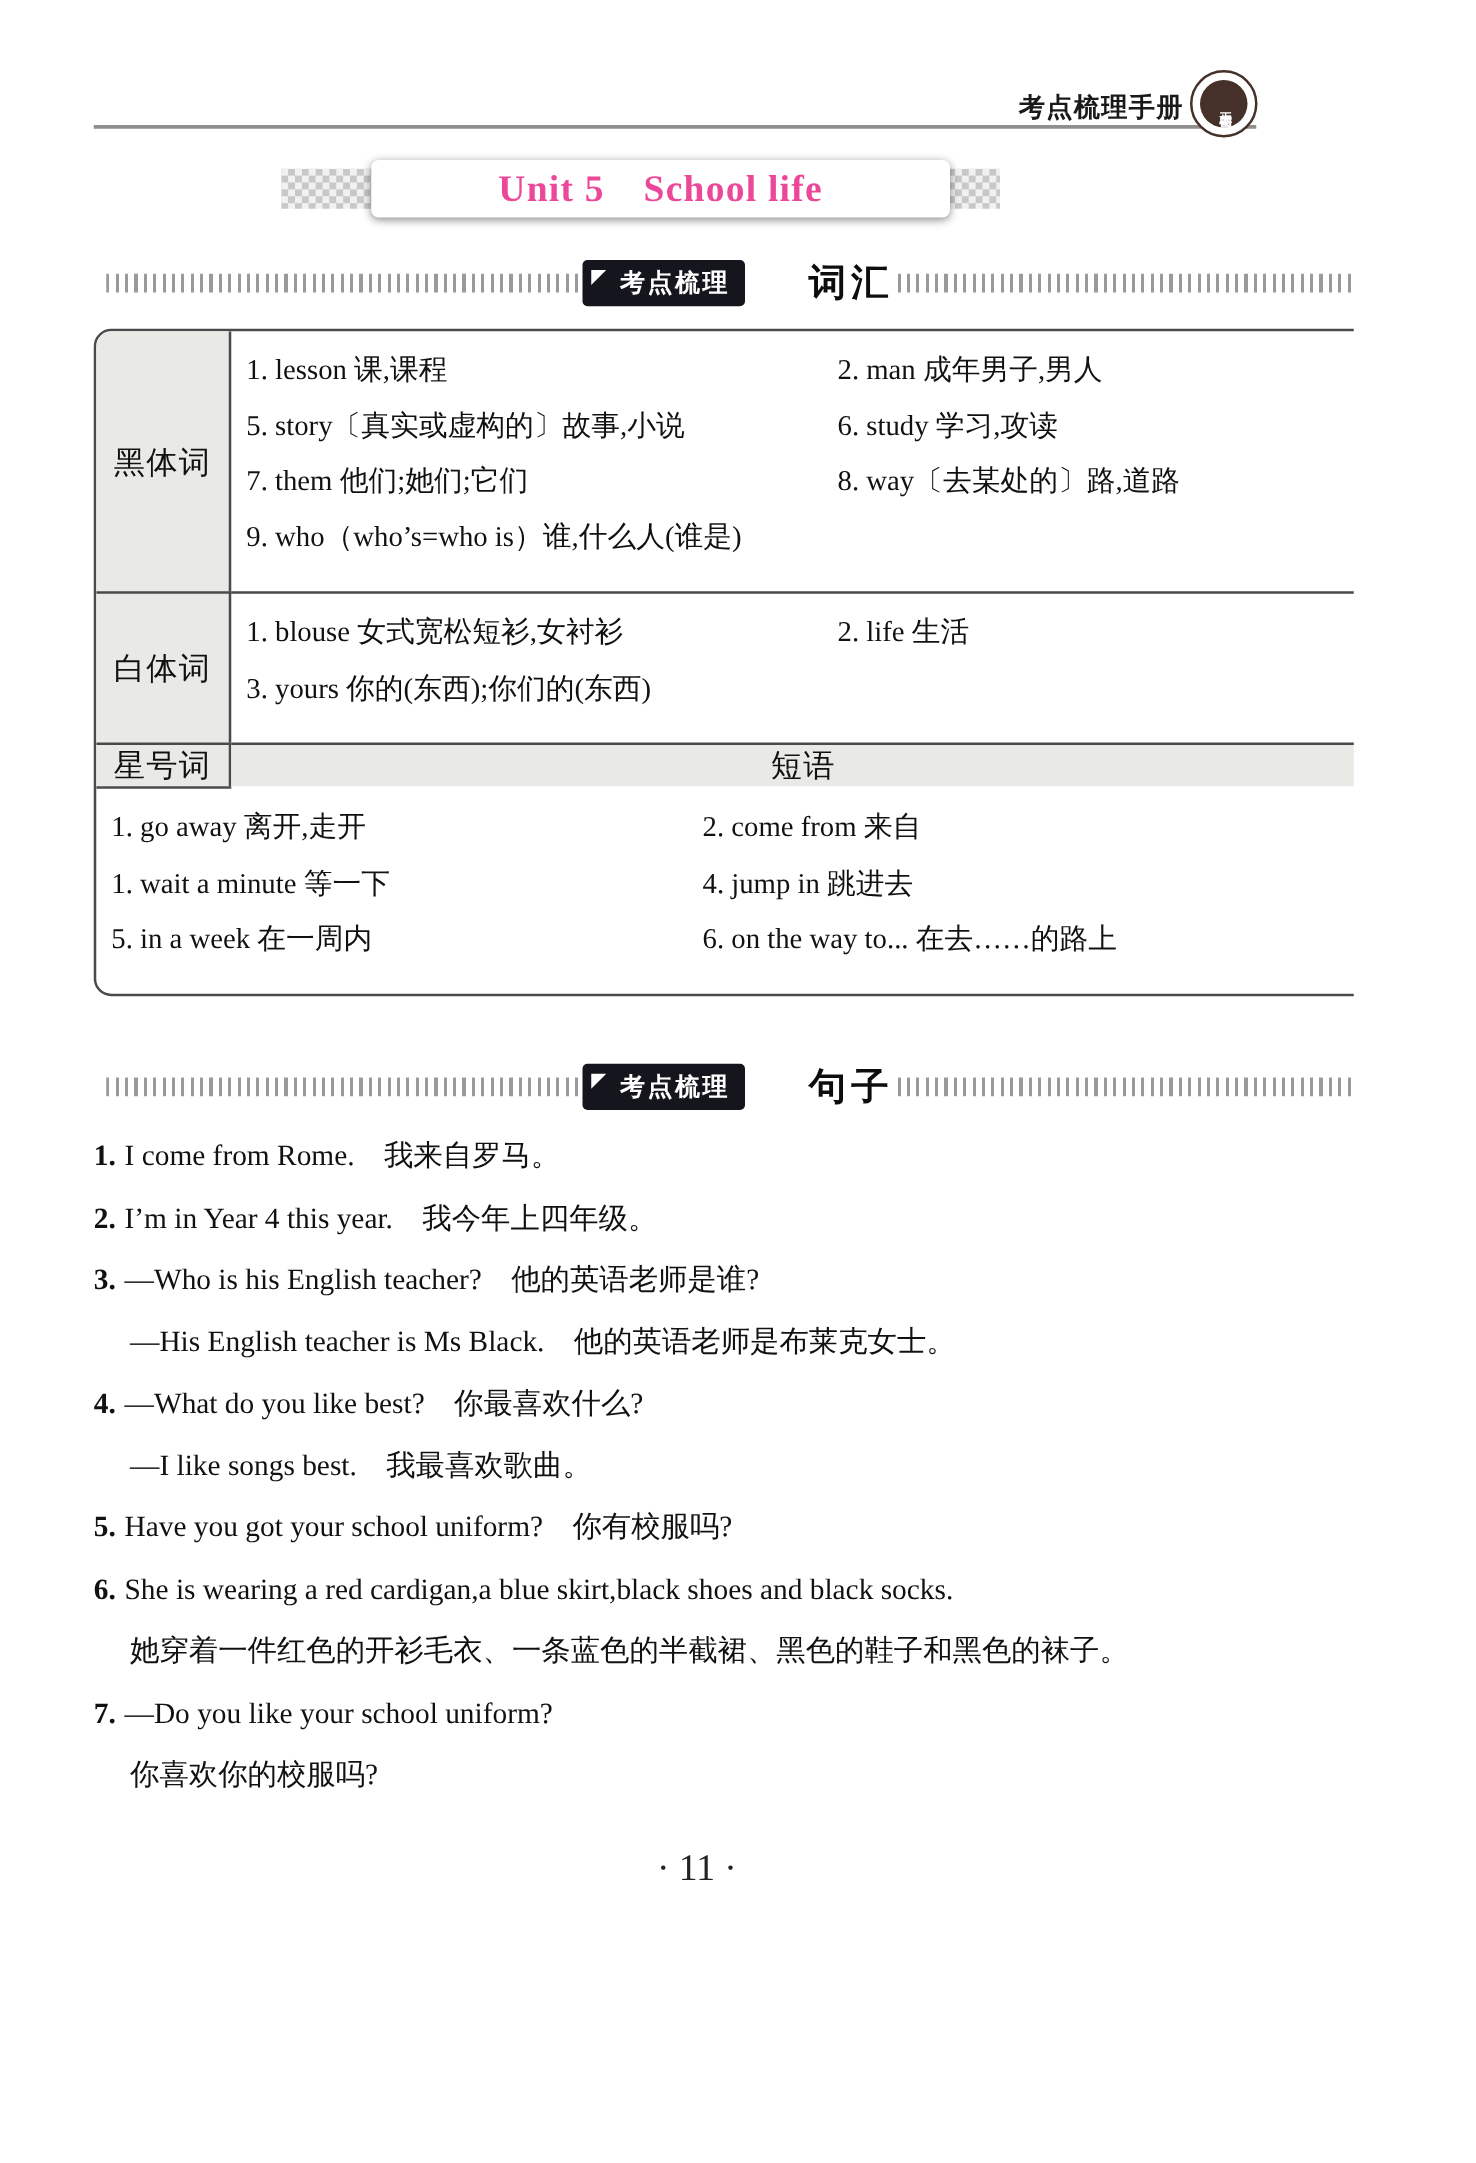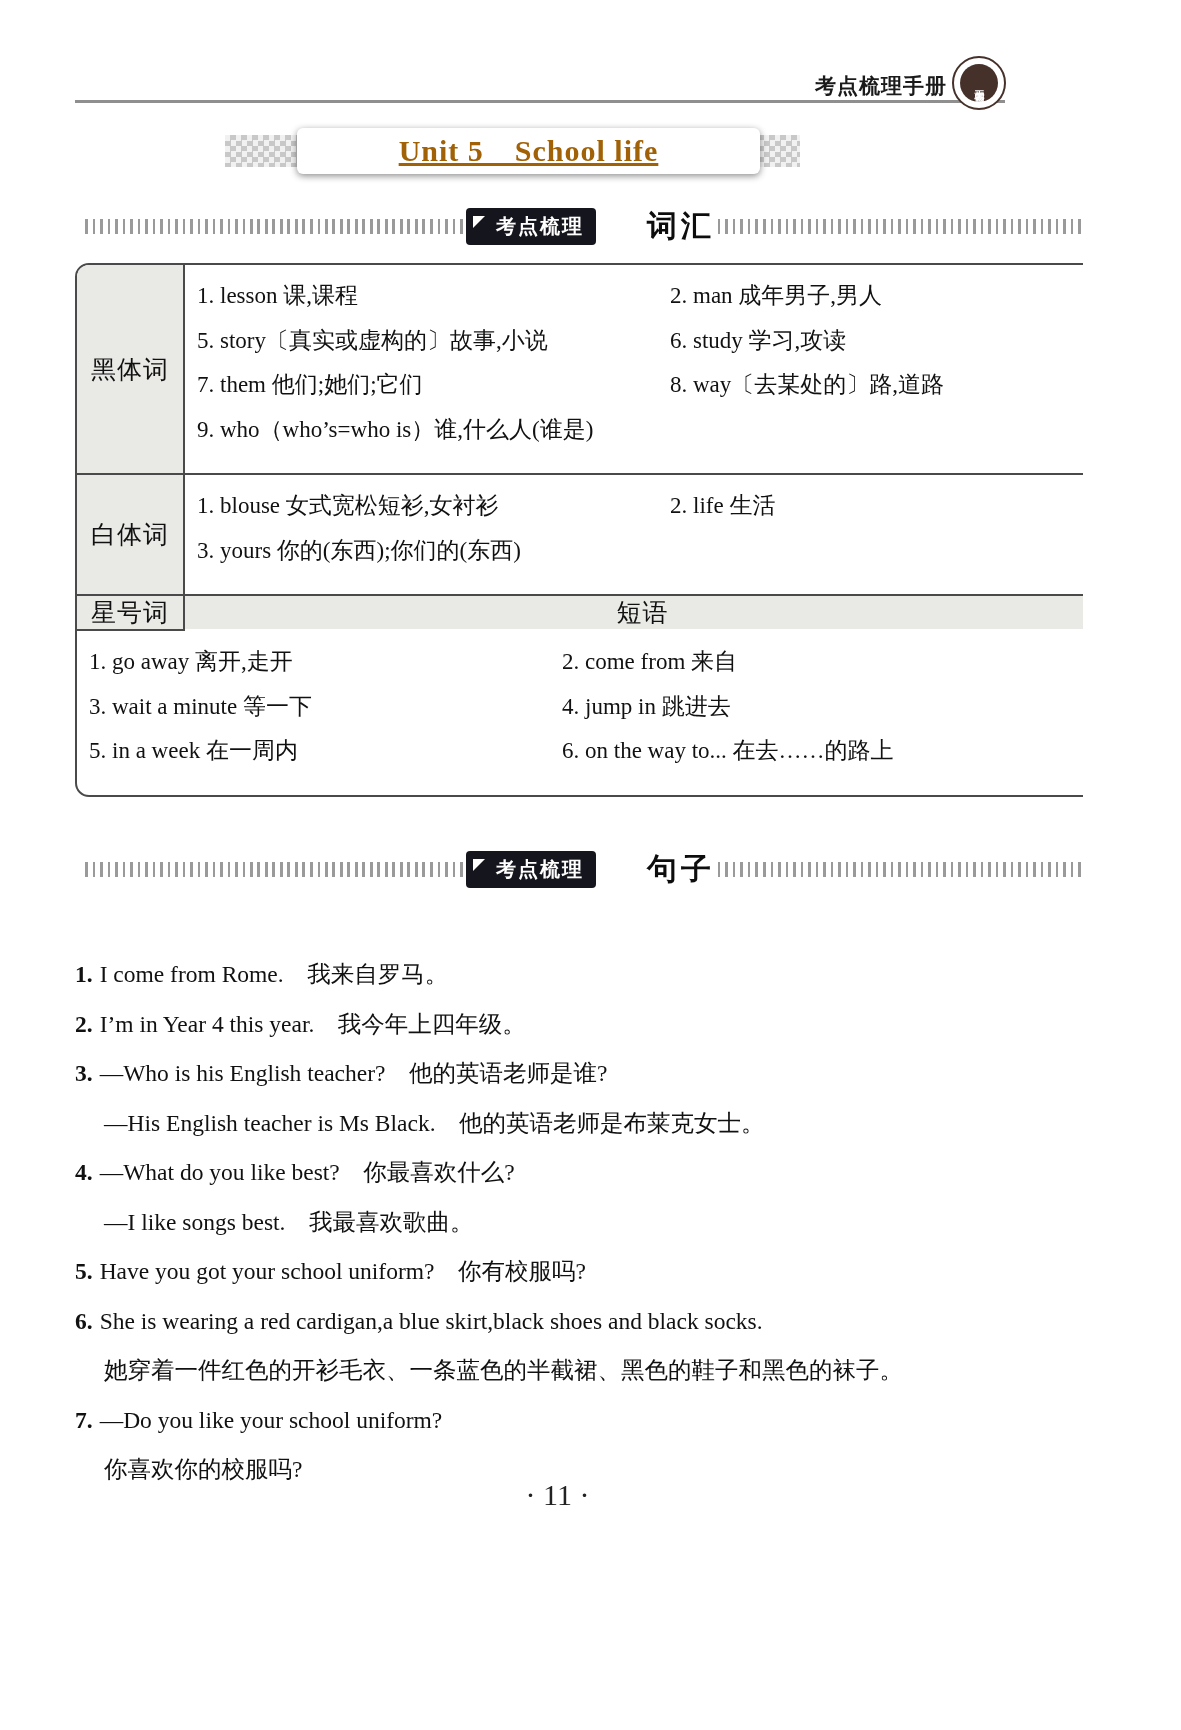--- a/index.html
+++ b/index.html
@@ -30,21 +30,21 @@
   .checker {
     position:absolute; left:0; right:0; top:7px; height:32px;
     background-image:repeating-conic-gradient(#c8c8c8 0% 25%, #f1f1f1 0% 50%);
     background-size:11px 11px;
   }
   .title-box {
     position:absolute; left:72px; right:40px; top:0; height:46px; background:#fff;
     border-radius:6px; box-shadow:0 2px 7px rgba(0,0,0,0.45);
     display:flex; align-items:center; justify-content:center;
   }
-  .title-text { font-size:30px; font-weight:bold; letter-spacing:1px; color:#a16207;text-decoration:underline; }
+  .title-text { font-size:30px; font-weight:bold; letter-spacing:1px; color:#ec4899; }
   
   .section-head { position:absolute; left:85px; width:1011px; height:38px; display:flex; align-items:center; gap:3px; }
   .section-head.vocab { top:207px; }
   .section-head.sentence { top:850px; }
   .dash-line { flex:1; height:15px; background:repeating-linear-gradient(90deg,#9a9a9a 0 2.5px,transparent 2.5px 7.5px); }
   .badge {
     position:relative; background:#15151d; color:#fff; font-family:"Liberation Sans",sans-serif;
     font-weight:bold; font-size:20px; letter-spacing:2px; padding:5px 12px 5px 30px; border-radius:4px;
   }
   .badge .flag {
@@ -63,21 +63,21 @@
     align-items:center; justify-content:center;
     font-family:"Liberation Sans",sans-serif; font-size:25px; letter-spacing:1px; color:#111;
   }
   .content-cell { padding:9px 10px 21px 12px; display:flex; flex-direction:column; justify-content:center; box-sizing:border-box; }
   .row-sep { border-top:2.5px solid #4a4a4a; }
   .vline { display:flex; line-height:44.5px; font-size:23px; white-space:nowrap; }
   .vline .l { flex:0 0 473px; }
   .vline .r { flex:1; }
   .vline.single .l { flex:1; }
   
-  .sentences { position:absolute; left:75px; top:959px; width:1030px; }
+  .sentences { position:absolute; left:75px; top:910px; width:1030px; }
   .sent { font-size:23.5px; line-height:31px; margin:0 0 18.5px 0; white-space:nowrap; }
   .sent .num { font-weight:bold; margin-right:7px; }
   .sent.cont { padding-left:29px; }
   
   .page-num { position:absolute; left:0; top:1478px; width:100%; text-align:center; font-size:30px; color:#222;margin-left:16px; }
 </style>
 </head>
 <body>
 
 <div class="page">
@@ -136,21 +136,21 @@
 
     <div class="cat-cell row-sep">星号词</div>
 
     <div class="cat-cell row-sep">短语</div>
     <div class="content-cell row-sep">
       <div class="vline">
         <span class="l">1. go away 离开,走开</span>
         <span class="r">2. come from 来自</span>
       </div>
       <div class="vline">
-        <span class="l">3. wait a minute 等一下</span>
+        <span class="l">1. wait a minute 等一下</span>
         <span class="r">4. jump in 跳进去</span>
       </div>
       <div class="vline">
         <span class="l">5. in a week 在一周内</span>
         <span class="r">6. on the way to... 在去……的路上</span>
       </div>
     </div>
 
   </div>
 

